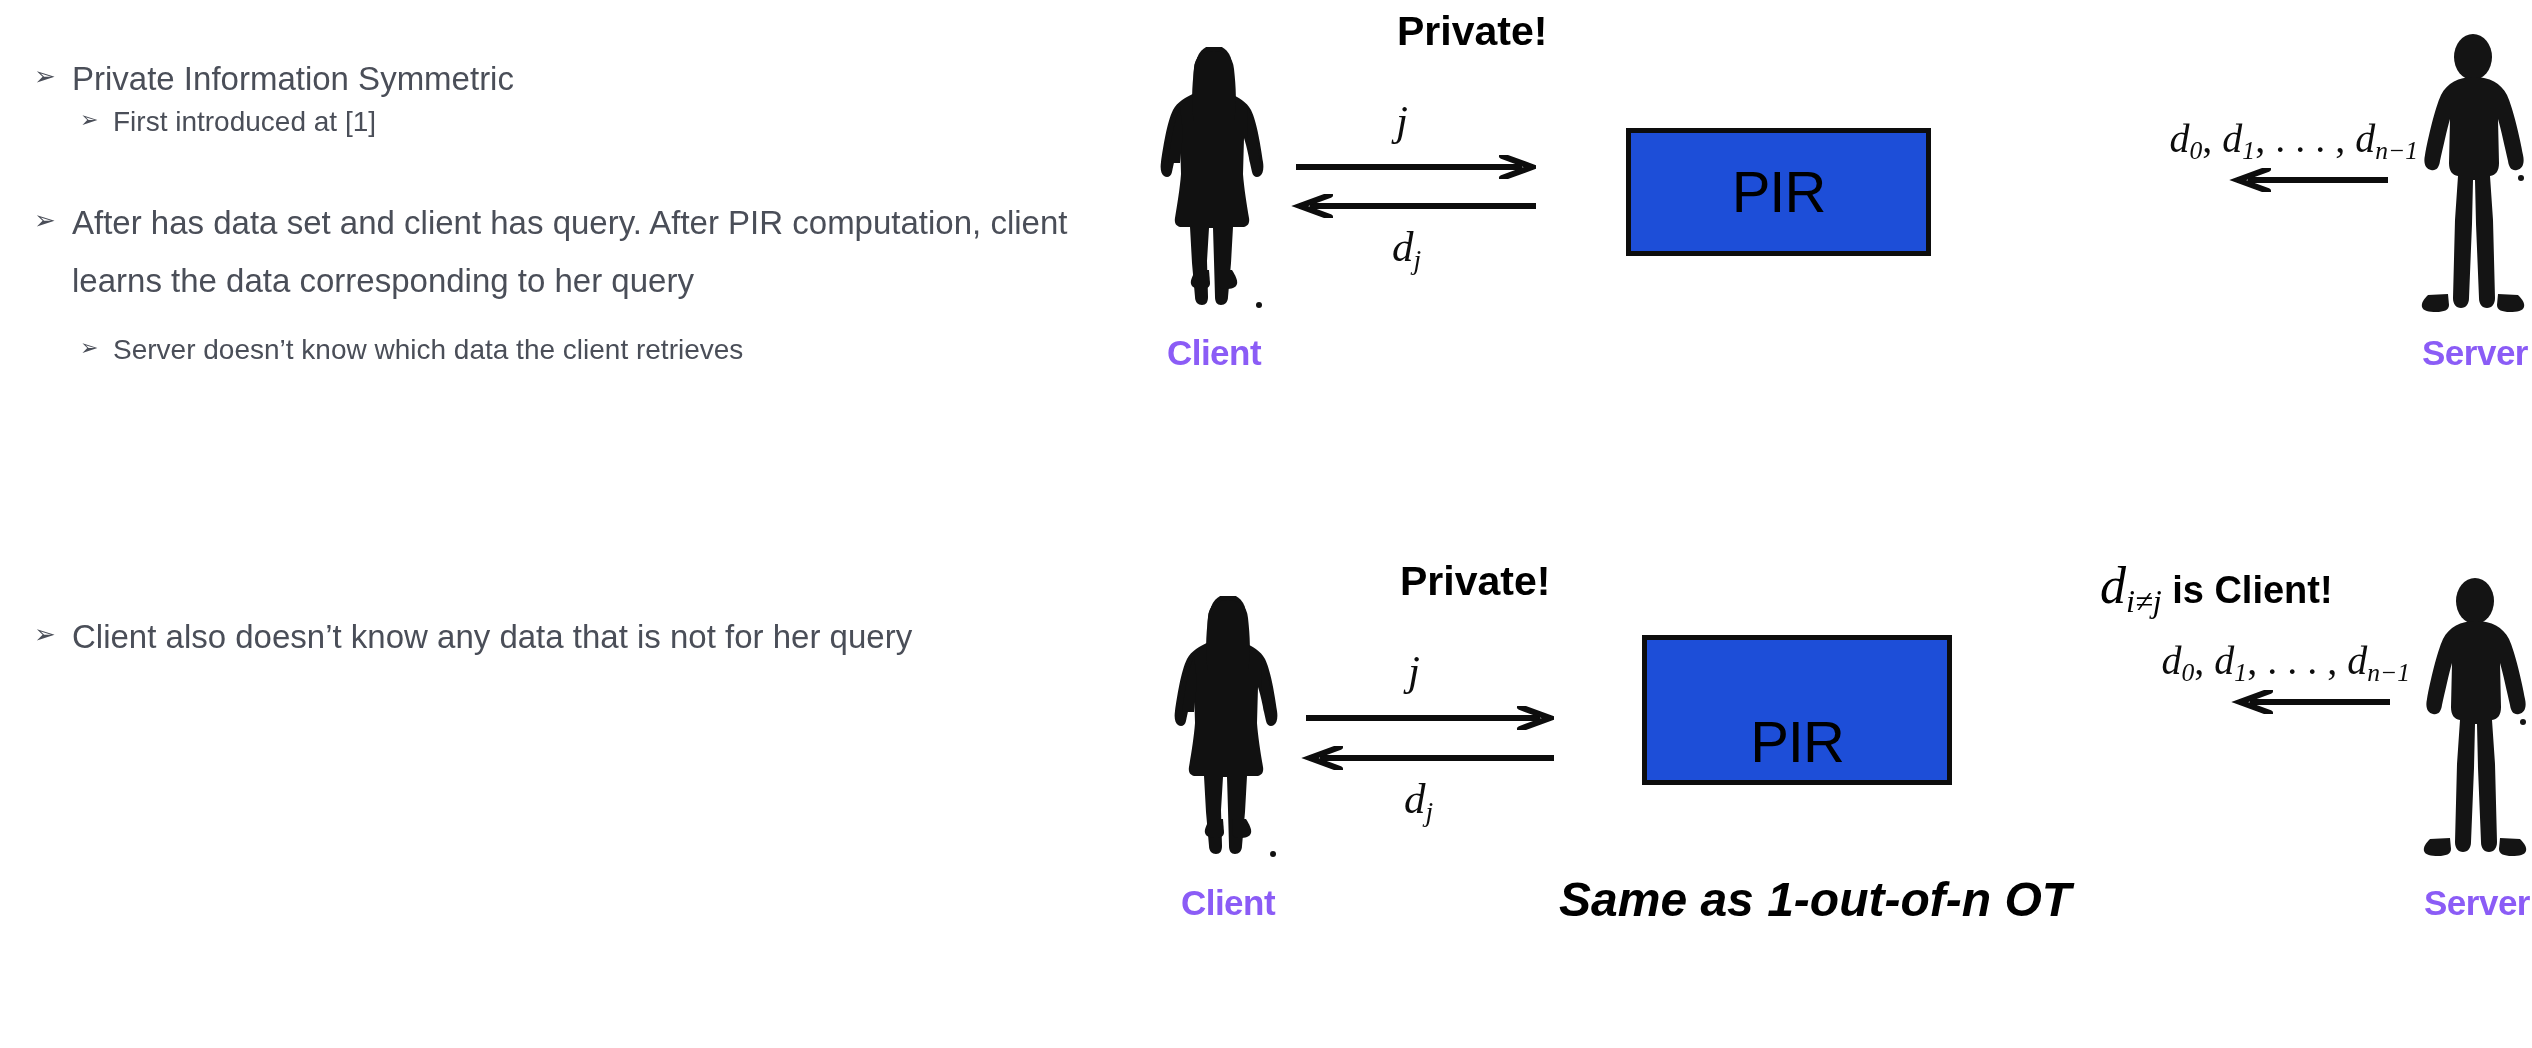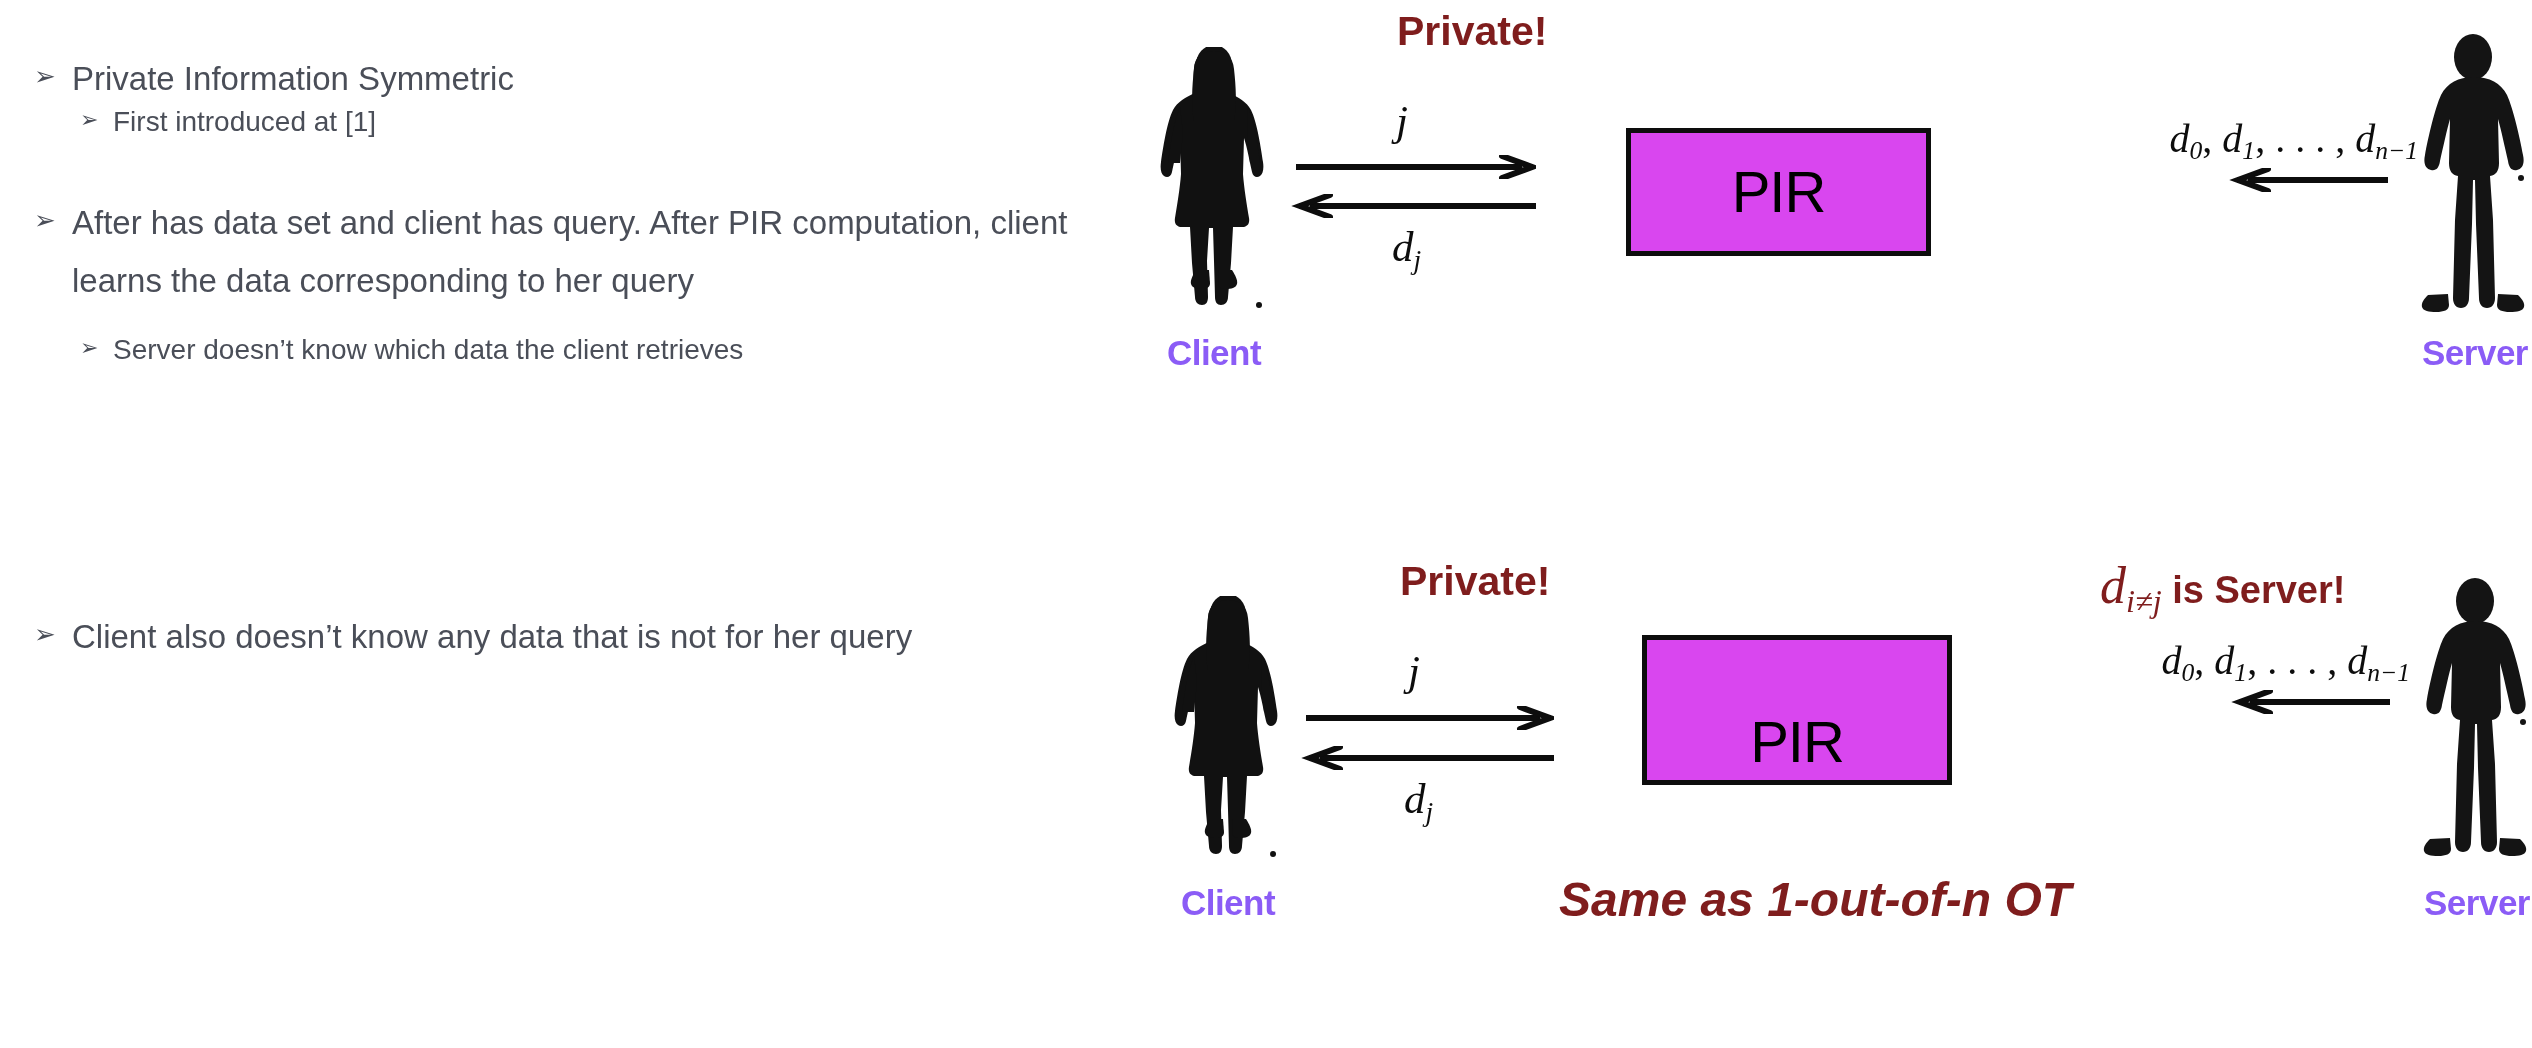--- a/index.html
+++ b/index.html
@@ -89,21 +89,21 @@
     font-size: 35px;
     letter-spacing: -0.5px;
     text-align: center;
     white-space: nowrap;
   }
 
   
   .proc-box {
     position: absolute;
     border: 5px solid #0d0d0d;
-    background: #d946ef;
+    background: #1d4ed8;
     box-sizing: border-box;
     display: flex;
     align-items: center;
     justify-content: center;
     text-align: center;
   }
   .proc-box .boxtext {
     font-family: "Liberation Sans", sans-serif;
     font-weight: 400;
     color: #000000;
@@ -131,21 +131,21 @@
     font-style: italic;
     vertical-align: -0.28em;
   }
   .math .up {
     font-style: normal;
   }
 
   
   .redlabel {
     position: absolute;
-    color: #7f1d1d;
+    color: #000000;
     font-family: "Liberation Sans", sans-serif;
     font-weight: bold;
     white-space: nowrap;
   }
   .redmath {
     font-family: "Liberation Serif", serif;
     font-style: italic;
     font-weight: 400;
   }
   .redmath sub {
@@ -256,21 +256,21 @@
   </div>
   <div class="person-label" style="left:1300px; top:333px; width:150px;">Server</div>
 
 </div>
 
 <div class="diagram" id="diagram-bottom">
 
   <div class="redlabel" style="left:300px; top:18px; font-size:41px;">Private!</div>
 
   <div class="redlabel" style="left:1000px; top:16px; font-size:38px;">
-    <span class="redmath" style="font-size:52px;"><span>d</span><sub>i≠j</sub></span><span> is Server!</span>
+    <span class="redmath" style="font-size:52px;"><span>d</span><sub>i≠j</sub></span><span> is Client!</span>
   </div>
 
   <div class="person" style="left:72px; top:56px;">
     <svg width="112" height="265" viewBox="0 0 112 265" xmlns="http://www.w3.org/2000/svg">
       <g fill="#111111">
         <path d="M56 2c-12 0-19 8-20 19-1 9 0 18 1 25-9 4-18 9-22 17-6 12-10 38-12 52-1 7 0 12 3 14 3 2 7 1 8-4 2-9 5-25 8-34l1 36c-1 14-4 32-6 44-1 6 2 9 7 9h8l2 36 3 34c0 5 3 8 7 8 4 0 6-3 6-8l-1-36 2-33h4l1 33 1 36c0 5 2 8 6 8 4 0 7-3 7-8l3-34 2-36h9c5 0 8-3 7-9-2-12-5-30-6-44l1-36c3 9 6 25 8 34 1 5 5 6 8 4 3-2 4-7 3-14-2-14-6-40-12-52-4-8-13-13-22-17 1-7 2-16 1-25C75 10 68 2 56 2z"></path>
         <path d="M38 223c-3 5-6 10-5 14 1 4 6 5 11 5 5 0 8-2 8-6l-1-13z"></path>
         <path d="M74 223c3 5 6 10 5 14-1 4-6 5-11 5-5 0-8-2-8-6l1-13z"></path>
         <path d="M22 60c-7 16-10 42-12 56h12l3-30z"></path>
         <path d="M90 60c7 16 10 42 12 56H92l-3-30z"></path>

